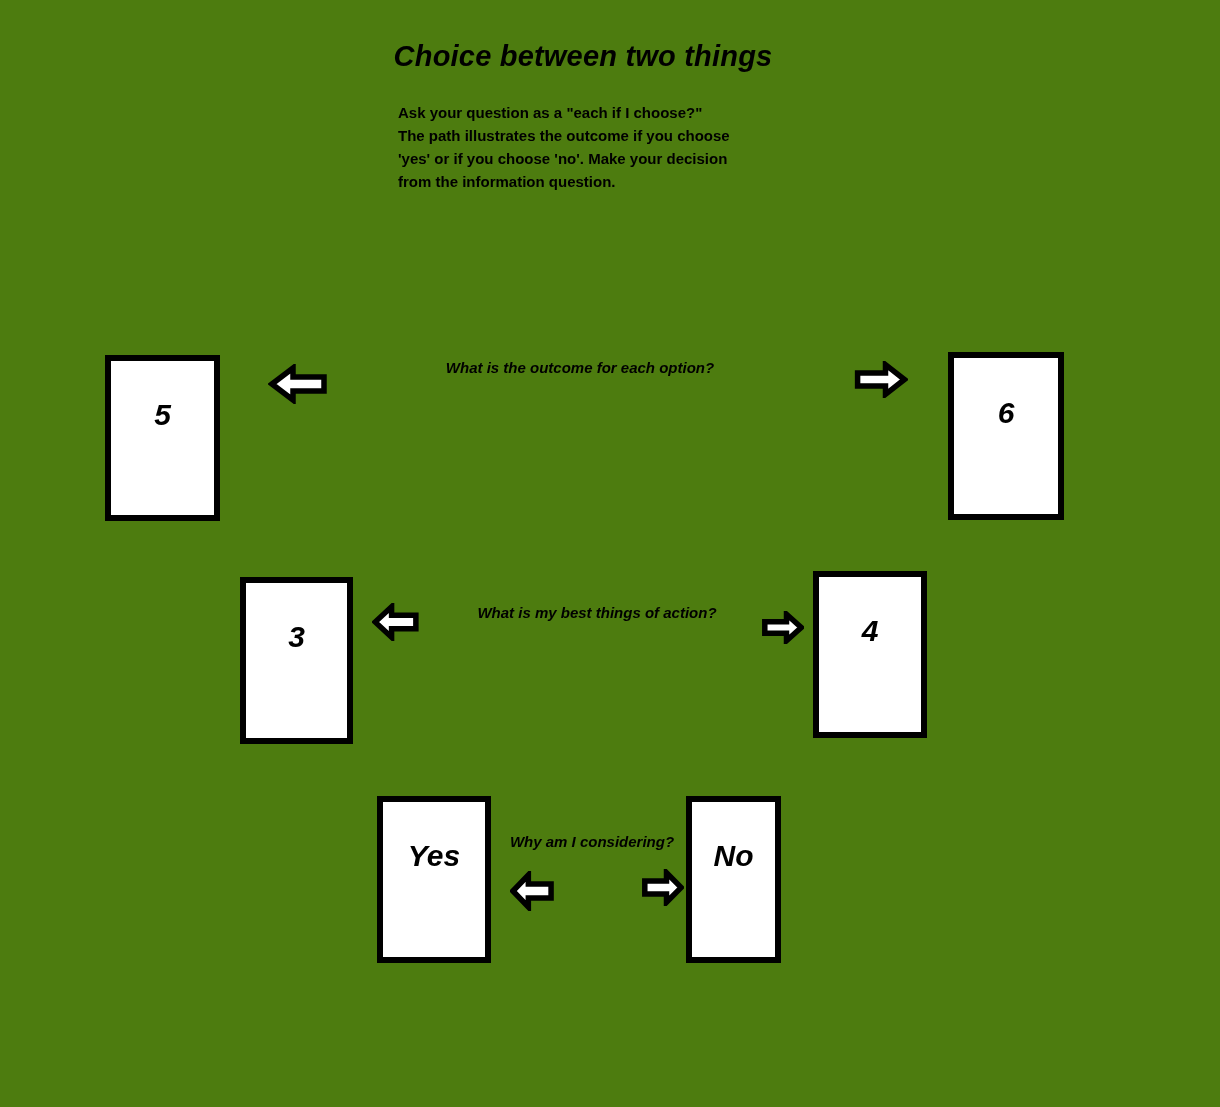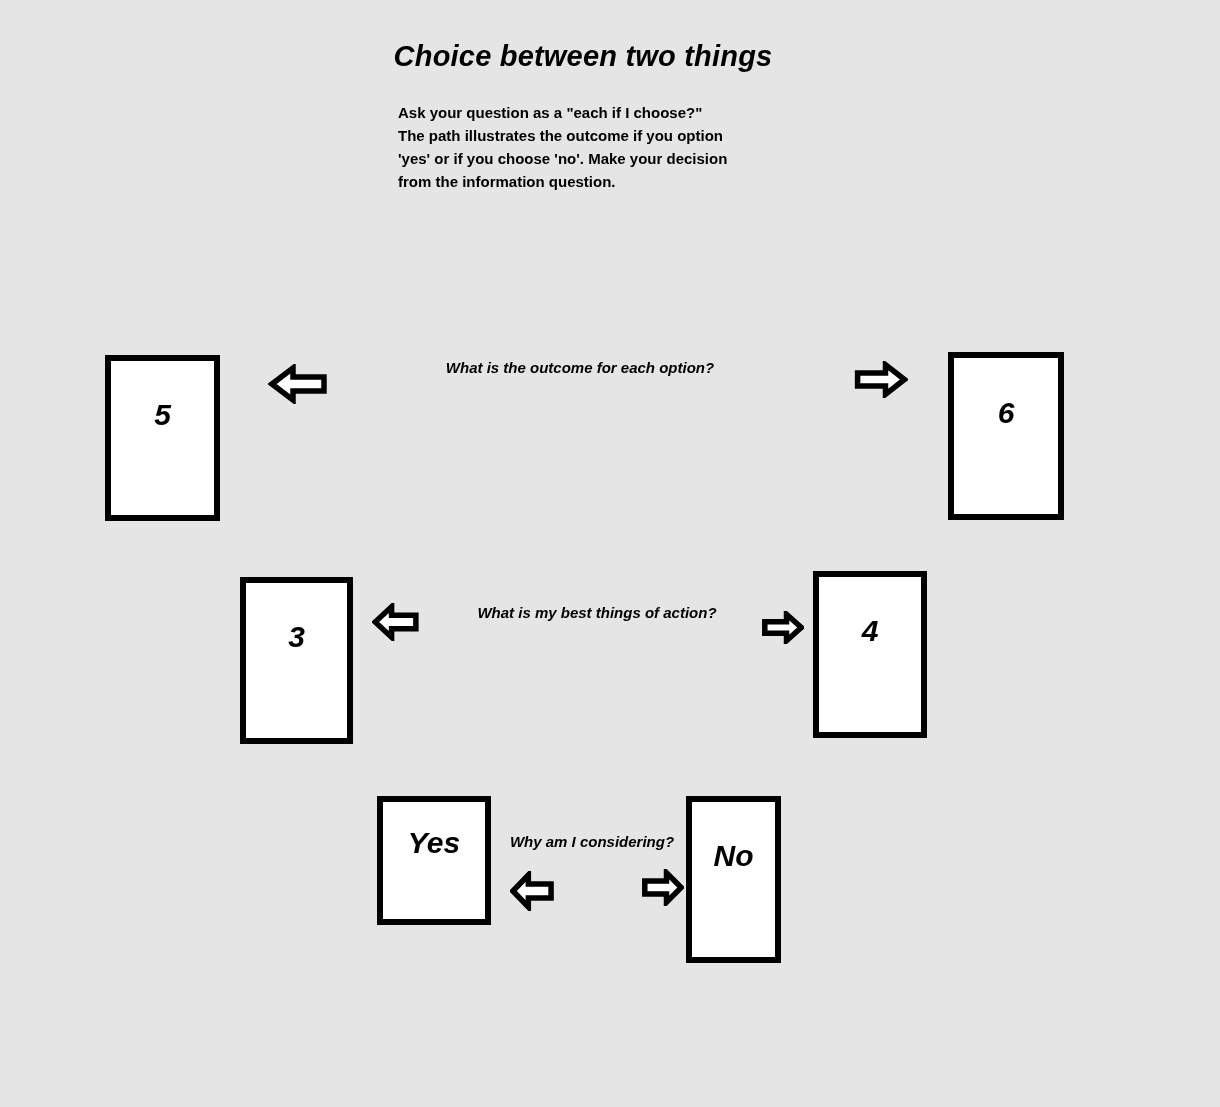--- a/index.html
+++ b/index.html
@@ -4,21 +4,21 @@
 <style>
   html, body {
     margin: 0;
     padding: 0;
     background: #ffffff;
   }
   .canvas {
     position: relative;
     width: 1220px;
     height: 1107px;
-    background: #e5e5e5;
+    background: #4d7c0f;
     font-family: "Liberation Sans", sans-serif;
     color: #000000;
     overflow: hidden;
   }
   .title {
     position: absolute;
     left: 583px;
     top: 40px;
     transform: translateX(-50%);
     font-size: 29px;
@@ -50,21 +50,21 @@
     transform: translateY(-50%);
     text-align: center;
     font-size: 30px;
     font-weight: bold;
     font-style: italic;
   }
   .card-5  { left: 105px; top: 355px; width: 115px; height: 166px; }
   .card-6  { left: 948px; top: 352px; width: 116px; height: 168px; }
   .card-3  { left: 240px; top: 577px; width: 113px; height: 167px; }
   .card-4  { left: 813px; top: 571px; width: 114px; height: 167px; }
-  .card-yes{ left: 377px; top: 796px; width: 114px; height: 129px; }
+  .card-yes{ left: 377px; top: 796px; width: 114px; height: 167px; }
   .card-no { left: 686px; top: 796px; width: 95px; height: 167px; }
   .question {
     position: absolute;
     transform: translateX(-50%);
     font-size: 15px;
     font-weight: bold;
     font-style: italic;
     white-space: nowrap;
   }
   .q1 { left: 580px; top: 359px; }
@@ -92,21 +92,21 @@
 </style>
 </head>
 <body>
 
 <div class="canvas">
 
   <div class="title">Choice between two things</div>
 
   <div class="intro">
     <div>Ask your question as a "each if I choose?"</div>
-    <div>The path illustrates the outcome if you option</div>
+    <div>The path illustrates the outcome if you choose</div>
     <div>'yes' or if you choose 'no'. Make your decision</div>
     <div>from the information question.</div>
   </div>
 
   <div class="card card-5">
     <div class="card-label">5</div>
   </div>
   <span class="arrow a1l flip">
     <svg viewBox="0 0 60 40" preserveAspectRatio="none">
         <path d="M4 13 H35 V4 L56 20 L35 36 V27 H4 Z"></path>

